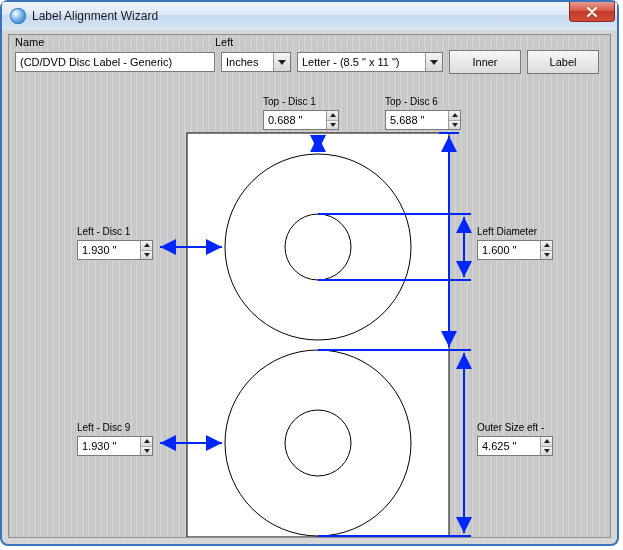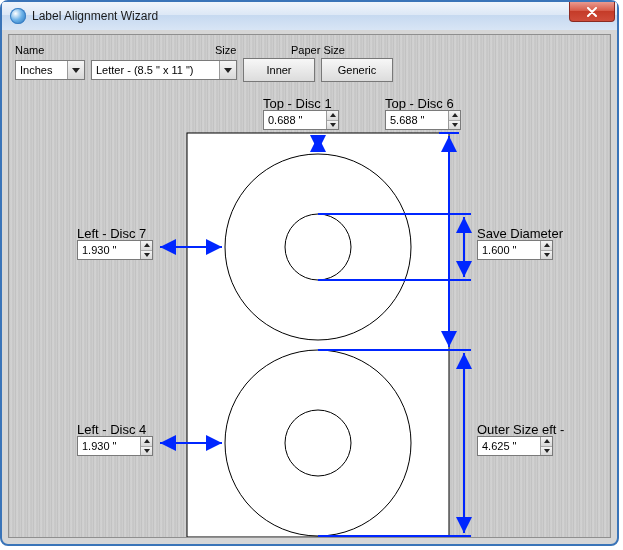--- a/index.html
+++ b/index.html
@@ -5,21 +5,21 @@
 html,body{margin:0;padding:0;font-family:"Segoe UI",Tahoma,sans-serif;font-size:11px;color:#000;background:#fff}
 body{width:623px;height:550px;overflow:hidden}
 .window{width:619px;height:546px;border:2px solid #3a74b8;border-radius:8px;background:#d6d6d6;position:relative;box-sizing:border-box}
 .titlebar{height:28px;background:linear-gradient(to bottom,#f0f5fb 0%,#dde8f6 45%,#c6d9f0 46%,#d8e5f5 100%);display:flex;align-items:center;position:relative;border-top-left-radius:2px;border-top-right-radius:2px}
 .titlebar .app-icon{width:16px;height:16px;margin:0 6px 0 8px;border-radius:50%;background:radial-gradient(circle at 35% 35%,#fff 0%,#6bb1e8 45%,#1b6bb5 100%);box-shadow:0 0 0 1px #3b7fc4 inset}
 .titlebar .title{color:#1a1a1a;font-size:12px}
 .titlebar .close-group{position:absolute;right:2px;top:0;display:flex}
 .titlebar .btn-close{width:44px;height:19px;border:1px solid #8b2a21;border-top:none;border-bottom-left-radius:4px;border-bottom-right-radius:4px;background:linear-gradient(to bottom,#e89a8f 0%,#d65b49 45%,#c43a27 46%,#cf4c3a 100%);display:flex;align-items:center;justify-content:center;cursor:pointer}
 .btn-close svg{display:block}
 .client{position:absolute;left:6px;right:6px;top:32px;bottom:6px;border:1px solid #8f8f8f;background:repeating-linear-gradient(90deg,#bcbcbc 0px,#d6d6d6 2px,#c4c4c4 4px,#d0d0d0 6px);box-sizing:border-box}
-.toolbar{margin:8px 6px 0 6px}
+.toolbar{margin:0 6px 0 6px}
 .tb-row{display:flex;align-items:center}
 .tb-labels{height:14px}
 .tb-labels .lab{font-size:11px}
 .tb-labels .lab.name{width:200px}
 .tb-labels .lab.units{width:76px}
 .tb-labels .lab.paper{width:152px}
 .tb-controls{margin-top:1px}
 .field{height:20px;border:1px solid #7a7a7a;background:#fff;box-sizing:border-box;display:flex;align-items:center;padding:0 4px;overflow:hidden;white-space:nowrap}
 .combo{position:relative;}
 .combo .arrow{position:absolute;right:0;top:0;width:16px;height:18px;border-left:1px solid #9a9a9a;background:linear-gradient(to bottom,#f6f6f6,#d8d8d8);display:flex;align-items:center;justify-content:center}
@@ -30,21 +30,21 @@
 .btn{width:70px;height:22px;border:1px solid #787878;background:linear-gradient(to bottom,#f7f7f7,#dcdcdc);display:flex;align-items:center;justify-content:center;cursor:pointer;margin-right:6px}
 .btn:last-child{margin-right:0}
 .canvas-area{position:absolute;left:6px;right:6px;top:58px;bottom:6px}
 .spin{position:absolute;width:76px;height:20px;display:flex;background:#fff;border:1px solid #7a7a7a;box-sizing:border-box}
 .spin input{border:none;outline:none;width:100%;font:inherit;padding:0 4px;background:transparent}
 .spin .arrows{width:15px;border-left:1px solid #9a9a9a;display:flex;flex-direction:column}
 .spin .arrows div{flex:1;background:linear-gradient(to bottom,#f4f4f4,#d8d8d8);display:flex;align-items:center;justify-content:center}
 .spin .arrows div:first-child{border-bottom:1px solid #aaa}
 .spin .arrows .up:after{content:"";border-left:3px solid transparent;border-right:3px solid transparent;border-bottom:4px solid #222}
 .spin .arrows .dn:after{content:"";border-left:3px solid transparent;border-right:3px solid transparent;border-top:4px solid #222}
-.meas-label{position:absolute;font-size:13px;color:#000;white-space:nowrap}
+.meas-label{position:absolute;font-size:10px;color:#000;white-space:nowrap}
 svg.diagram{position:absolute;left:0;top:0}
 </style>
 </head>
 <body>
 
 <div class="window">
   <div class="titlebar">
     <div class="app-icon"></div>
     <div class="title">Label Alignment Wizard</div>
     <div class="close-group">
@@ -53,34 +53,36 @@
           <path d="M2 1 L10 9 M10 1 L2 9" stroke="#fff" stroke-width="2" stroke-linecap="round"></path>
         </svg>
       </div>
     </div>
   </div>
 
   <div class="client">
     <div class="toolbar">
       <div class="tb-row tb-labels">
         <div class="lab name">Name</div>
-        <div class="lab units">Size</div>
-        <div class="lab paper">Paper Size</div>
+        <div class="lab units">Left</div>
       </div>
       <div class="tb-row tb-controls">
+        <div class="field name-field">
+          <span>(CD/DVD Disc Label - Generic)</span>
+        </div>
         <div class="field combo units-field">
           <span>Inches</span>
           <div class="arrow"></div>
         </div>
         <div class="field combo paper-field">
           <span>Letter - (8.5 " x 11 ")</span>
           <div class="arrow"></div>
         </div>
         <div class="btn">Inner</div>
-        <div class="btn">Generic</div>
+        <div class="btn">Label</div>
       </div>
     </div>
 
     <div class="canvas-area">
 
       <svg class="diagram" width="590" height="444" viewBox="0 0 590 444">
 
         <rect x="172" y="40" width="262" height="404" fill="#ffffff" stroke="#000" stroke-width="1"></rect>
 
         <circle cx="303" cy="154" r="93" fill="none" stroke="#000" stroke-width="1"></circle>
@@ -131,39 +133,39 @@
 
       <div class="meas-label" style="left:370px;top:3px">Top - Disc 6</div>
       <div class="spin" style="left:370px;top:17px">
         <input value="5.688 &quot;" style="">
         <div class="arrows">
             <div class="up"></div>
             <div class="dn"></div>
           </div>
       </div>
 
-      <div class="meas-label" style="left:62px;top:133px">Left - Disc 7</div>
+      <div class="meas-label" style="left:62px;top:133px">Left - Disc 1</div>
       <div class="spin" style="left:62px;top:147px">
         <input value="1.930 &quot;" style="">
         <div class="arrows">
             <div class="up"></div>
             <div class="dn"></div>
           </div>
       </div>
 
-      <div class="meas-label" style="left:462px;top:133px">Save Diameter</div>
+      <div class="meas-label" style="left:462px;top:133px">Left Diameter</div>
       <div class="spin" style="left:462px;top:147px">
         <input value="1.600 &quot;" style="">
         <div class="arrows">
             <div class="up"></div>
             <div class="dn"></div>
           </div>
       </div>
 
-      <div class="meas-label" style="left:62px;top:329px">Left - Disc 4</div>
+      <div class="meas-label" style="left:62px;top:329px">Left - Disc 9</div>
       <div class="spin" style="left:62px;top:343px">
         <input value="1.930 &quot;" style="">
         <div class="arrows">
             <div class="up"></div>
             <div class="dn"></div>
           </div>
       </div>
 
       <div class="meas-label" style="left:462px;top:329px">Outer Size eft -</div>
       <div class="spin" style="left:462px;top:343px">

